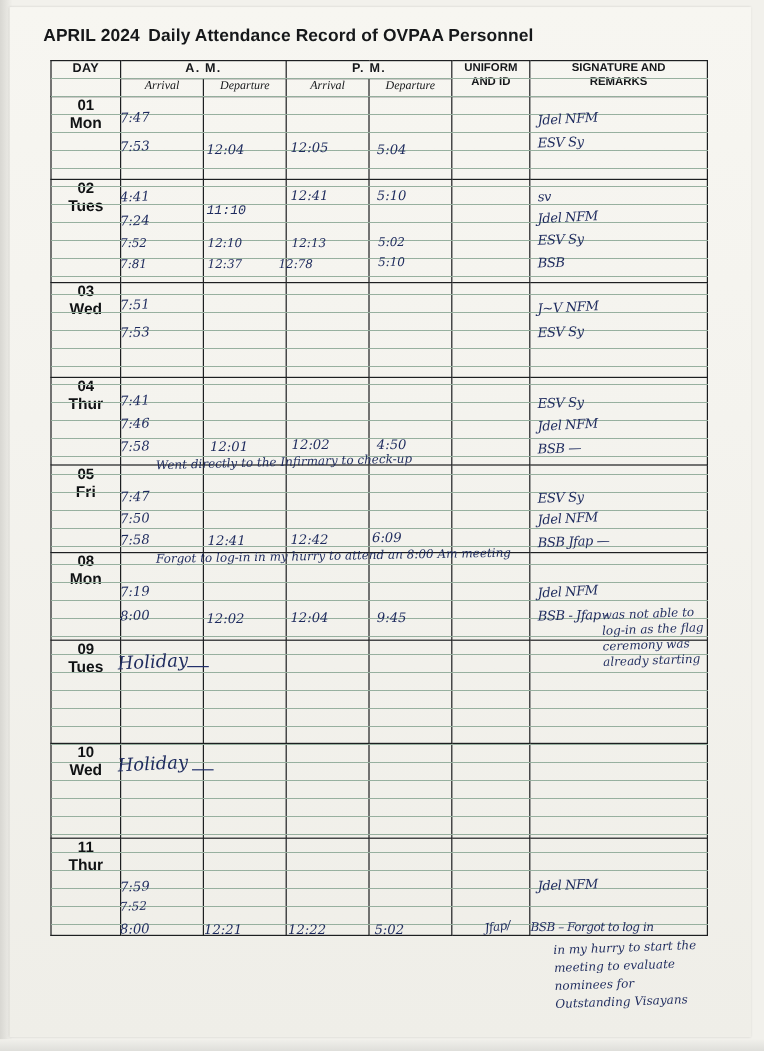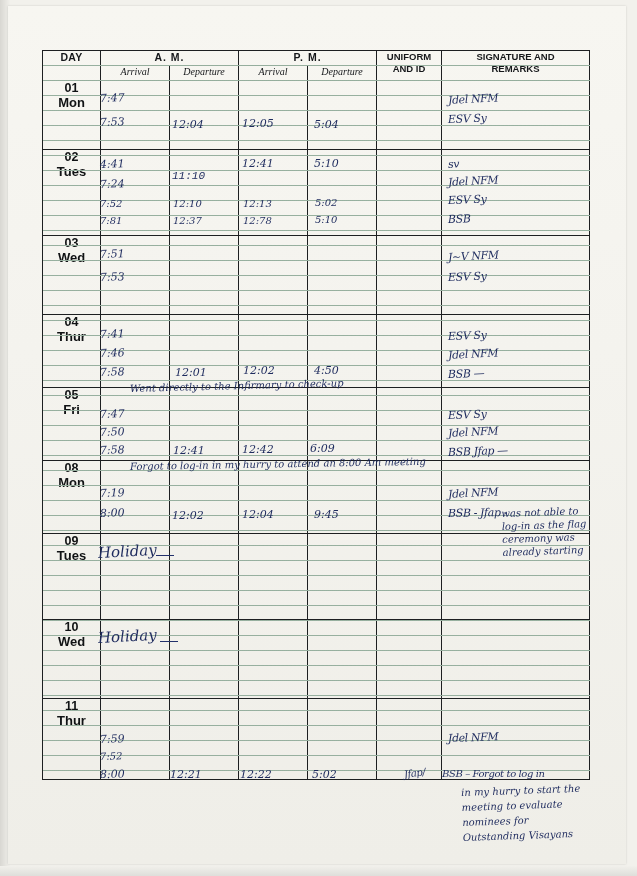--- a/index.html
+++ b/index.html
@@ -175,20 +175,23 @@
   }
 </style>
 </head>
 <body>
 
 <div class="page">
   <div class="scan-edge-left"></div>
   <div class="paper"></div>
   <div class="scan-edge-bottom"></div>
 
+  <div class="title">
+    <span class="month">APRIL 2024</span><span>Daily Attendance Record of OVPAA Personnel</span>
+  </div>
 
   <table class="grid">
     <colgroup>
       <col style="width:58px">
       <col style="width:69px">
       <col style="width:69px">
       <col style="width:69px">
       <col style="width:69px">
       <col style="width:65px">
       <col style="width:148px">
@@ -458,21 +461,21 @@
 
     <span class="hw" style="left:58px; top:128px; transform:rotate(-2deg);">7:24</span>
 
     <span class="hw small" style="left:58px; top:148px;">7:52</span>
     <span class="hw small" style="left:131px; top:148px;">12:10</span>
     <span class="hw small" style="left:201px; top:148px;">12:13</span>
     <span class="hw small" style="left:273px; top:147px;">5:02</span>
 
     <span class="hw small" style="left:58px; top:165px;">7:81</span>
     <span class="hw small" style="left:131px; top:165px;">12:37</span>
-    <span class="hw small" style="left:201px; top:165px;">12:78</span>
+    <span class="hw small" style="left:190px; top:165px;">12:78</span>
     <span class="hw small" style="left:273px; top:164px;">5:10</span>
 
     <span class="hw sig" style="left:406px; top:108px; transform:rotate(-4deg);">sv</span>
     <span class="hw sig" style="left:406px; top:126px; transform:rotate(-3deg);">Jdel NFM</span>
     <span class="hw sig" style="left:406px; top:144px; transform:rotate(-2deg);">ESV Sy</span>
     <span class="hw sig" style="left:406px; top:163px; transform:rotate(-2deg);">BSB</span>
 
     <span class="hw" style="left:58px; top:198px; transform:rotate(-2deg);">7:51</span>
     <span class="hw" style="left:58px; top:221px; transform:rotate(-2deg);">7:53</span>
     <span class="hw sig" style="left:406px; top:201px; transform:rotate(-3deg);">J~V NFM</span>

